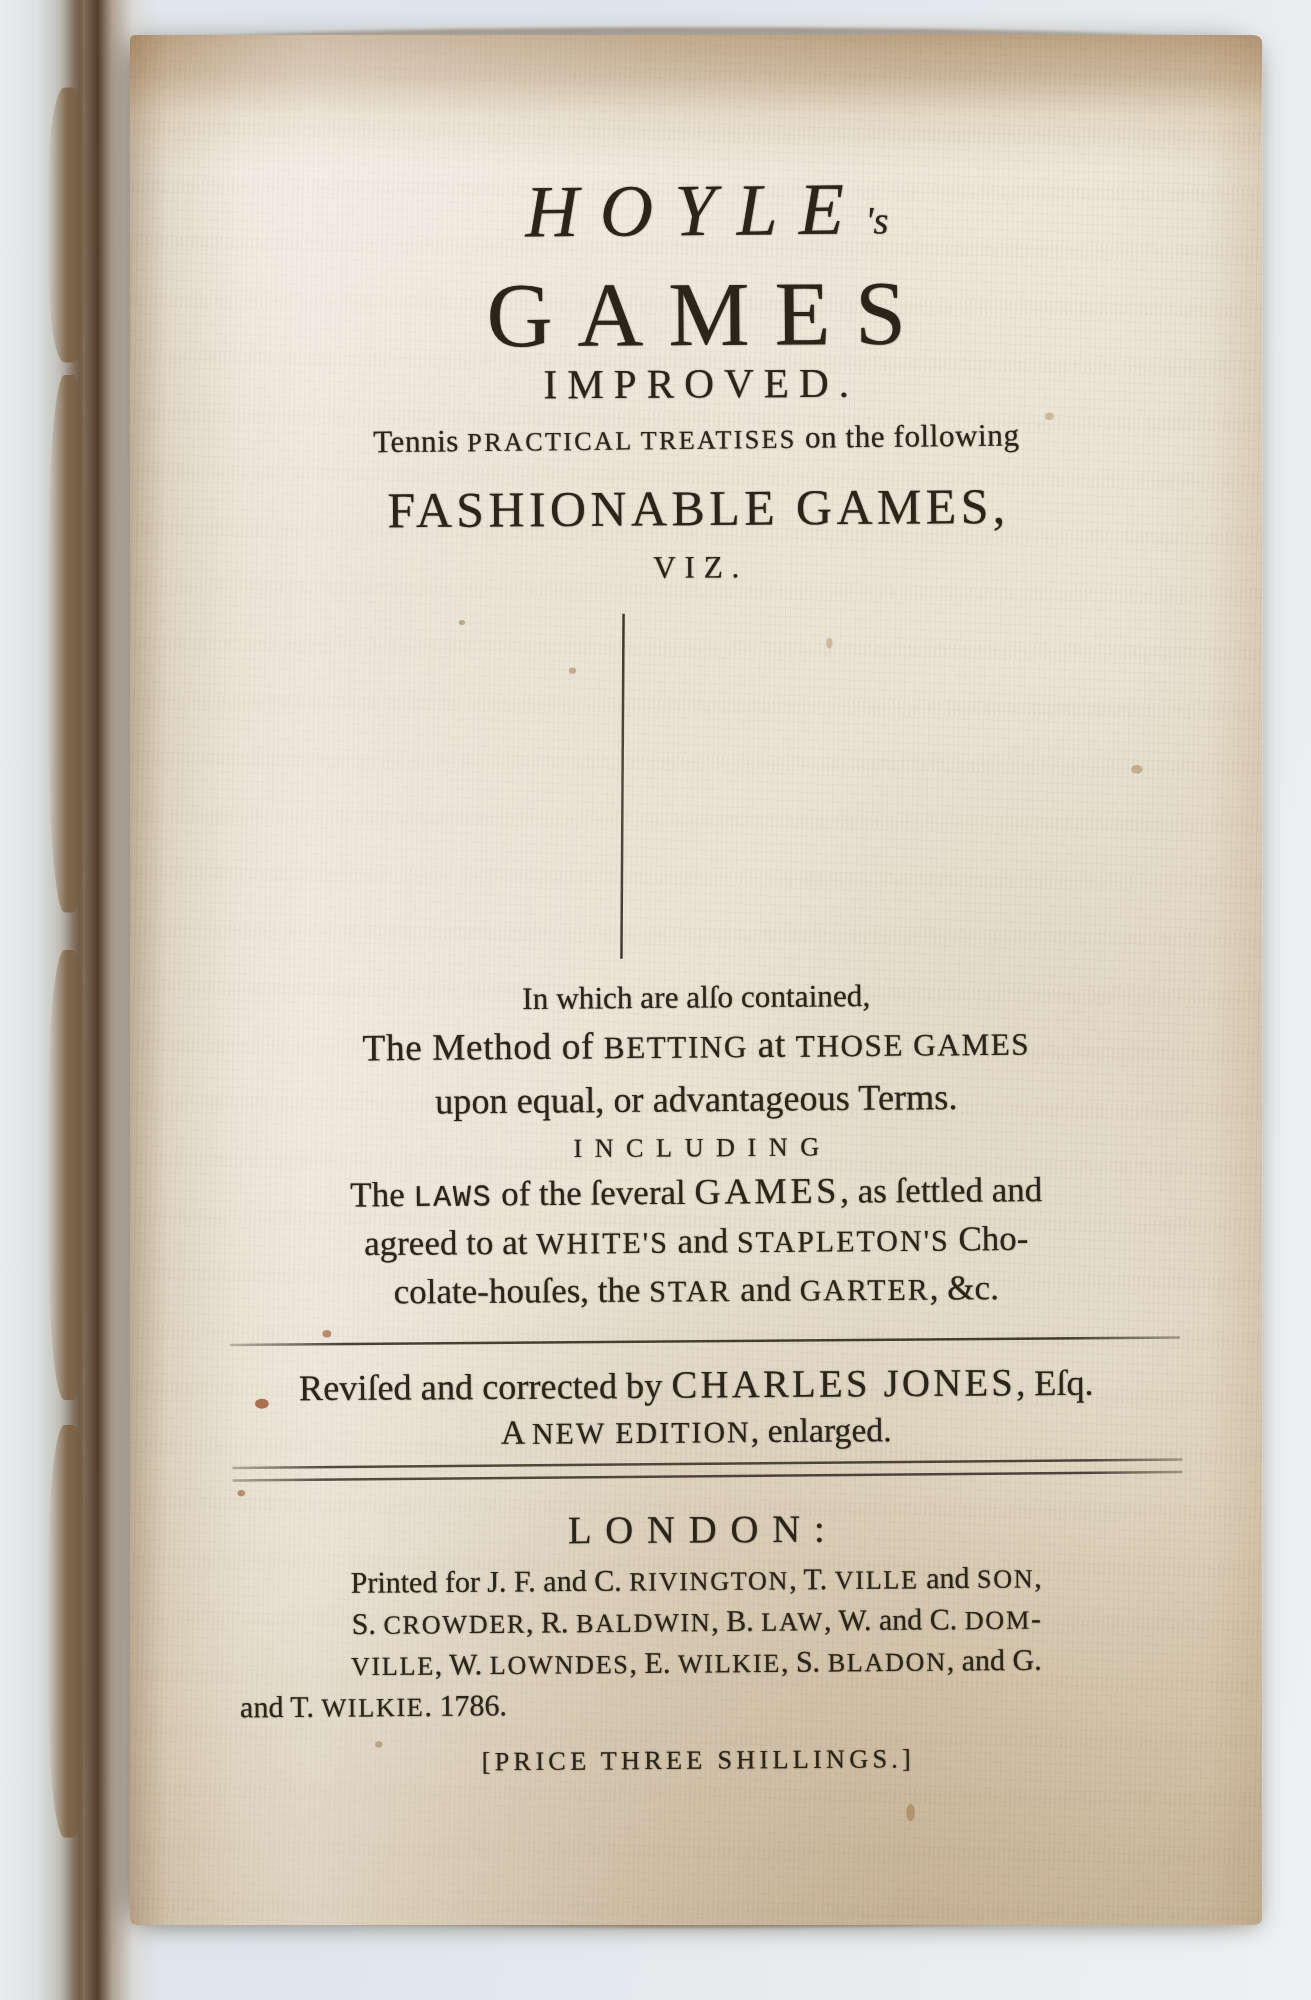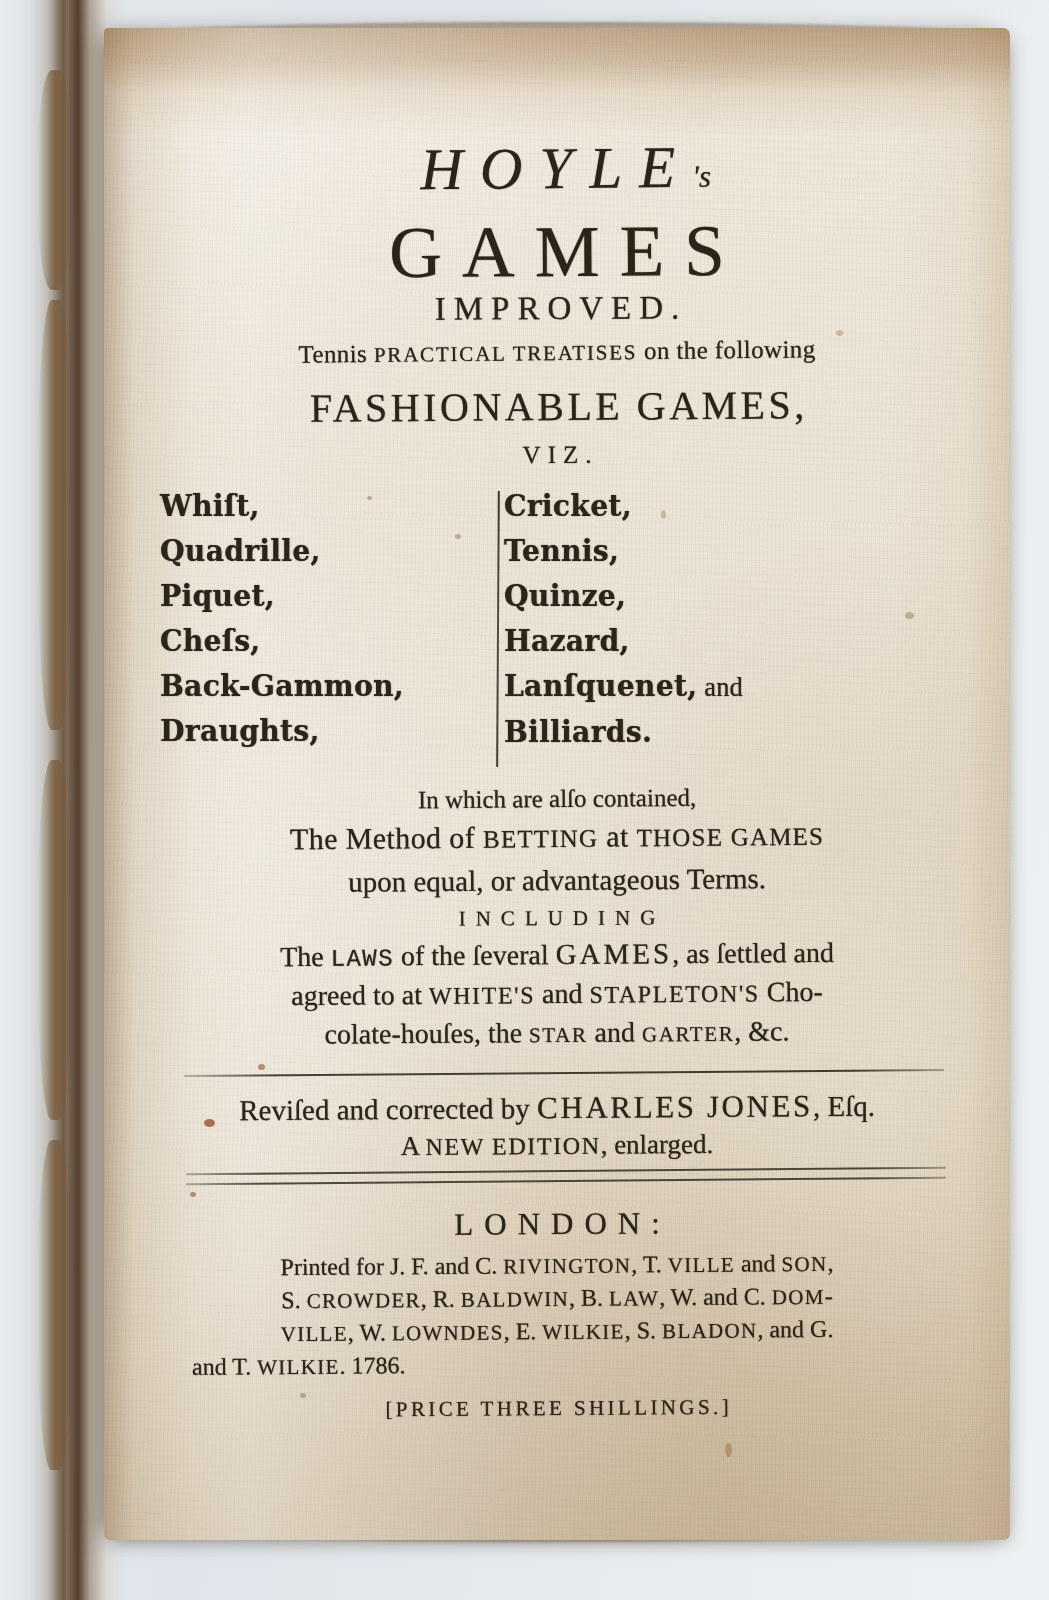--- a/index.html
+++ b/index.html
@@ -173,21 +173,21 @@
   .t-method{top:792px;font-size:30px;letter-spacing:.4px;transform:rotate(-.5deg);}
   .t-method .sc{font-size:25px;letter-spacing:1.2px;}
   .t-upon{top:836px;font-size:29px;transform:rotate(-.5deg);}
   .t-including{top:878px;font-size:21px;letter-spacing:10px;text-indent:10px;transform:rotate(-.35deg);}
   .t-laws{top:910px;font-size:28px;transform:rotate(-.45deg);}
   .t-laws .sc{font-size:24px;letter-spacing:1.4px;font-family:Liberation Mono, monospace;}
   .t-laws .big{font-size:29px;letter-spacing:3px;}
   .t-agreed{top:950px;font-size:28px;transform:rotate(-.45deg);}
   .t-agreed .sc{font-size:24px;letter-spacing:1.6px;}
   .t-colate{top:989px;font-size:28px;transform:rotate(-.4deg);}
-  .t-colate .sc{font-size:21px;letter-spacing:1.6px;font-family:Liberation Serif, serif;}
+  .t-colate .sc{font-size:24px;letter-spacing:1.6px;font-family:Liberation Serif, serif;}
 
   .rule-single{
     position:absolute;left:80px;top:1044px;width:760px;height:2px;
     background:linear-gradient(90deg,rgba(43,37,25,.25),rgba(43,37,25,.85) 12%,rgba(43,37,25,.88) 88%,rgba(43,37,25,.35));
     transform:rotate(-.45deg);
   }
 
   .t-revised{top:1062px;font-size:29px;transform:rotate(-.4deg);}
   .t-revised .nm{font-size:31px;letter-spacing:2.6px;}
   .t-newed{top:1102px;font-size:27px;transform:rotate(-.4deg);}
@@ -252,37 +252,21 @@
 
   <div class="line t-being ink"><span>Tennis </span><span class="sc">PRACTICAL TREATISES</span><span> on the following</span></div>
 
   <div class="line t-fash ink">FASHIONABLE GAMES,</div>
 
   <div class="line t-viz ink">VIZ.</div>
 
   <div id="games">
     <div class="vrule"></div>
 
-    <div class="col col-left">
-      <div class="game">Whiſt,</div>
-      <div class="game">Quadrille,</div>
-      <div class="game">Piquet,</div>
-      <div class="game">Cheſs,</div>
-      <div class="game">Back-Gammon,</div>
-      <div class="game">Draughts,</div>
-    </div>
-
-    <div class="col col-right">
-      <div class="game">Cricket,</div>
-      <div class="game">Tennis,</div>
-      <div class="game">Quinze,</div>
-      <div class="game">Hazard,</div>
-      <div class="game"><span>Lanſquenet,</span><span class="rom">&nbsp;<span>and</span></span></div>
-      <div class="game">Billiards.</div>
-    </div>
+
   </div>
 
   <div class="line t-inwhich ink">In which are alſo contained,</div>
 
   <div class="line t-method ink"><span>The Method of </span><span class="sc">BETTING</span><span> at </span><span class="sc">THOSE GAMES</span></div>
 
   <div class="line t-upon ink">upon equal, or advantageous Terms.</div>
 
   <div class="line t-including ink">INCLUDING</div>
 

